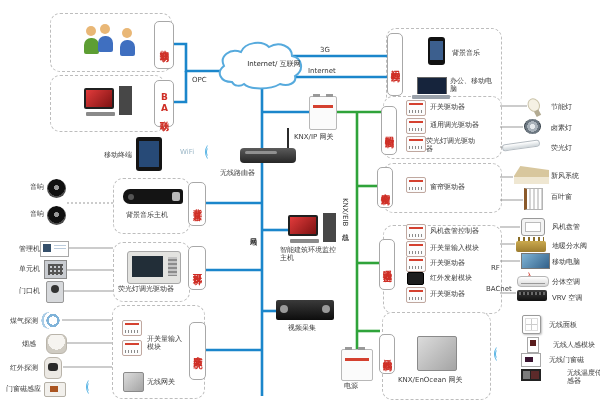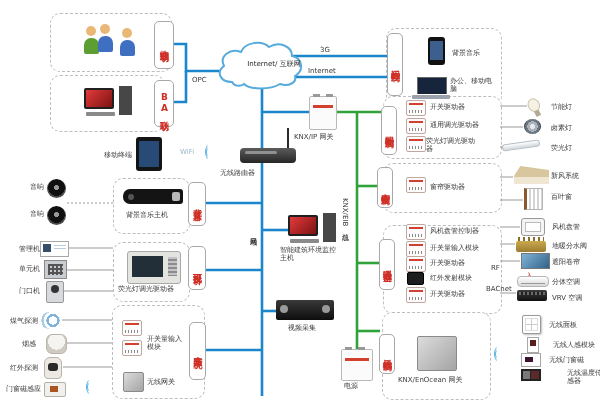--- a/index.html
+++ b/index.html
@@ -297,21 +297,21 @@
   <div class="lbl l" style="left:551px;top:144px;width:32px">荧光灯</div>
   <span class="icon awn" style="left:514px;top:166px"></span>
   <div class="lbl l" style="left:551px;top:172px;width:36px">新风系统</div>
   <span class="icon blinds" style="left:524px;top:188px"></span>
   <div class="lbl l" style="left:551px;top:193px;width:32px">百叶窗</div>
   <span class="icon cass" style="left:521px;top:218px"></span>
   <div class="lbl l" style="left:552px;top:223px;width:38px">风机盘管</div>
   <span class="icon mani" style="left:516px;top:241px"></span>
   <div class="lbl l" style="left:552px;top:242px;width:42px">地暖分水阀</div>
   <span class="icon fresh" style="left:521px;top:253px"></span>
-  <div class="lbl l" style="left:552px;top:258px;width:38px">遮阳卷帘</div>
+  <div class="lbl l" style="left:552px;top:258px;width:38px">移动电脑</div>
   <span class="waves red" style="left:518px;top:270px">
       <i></i>
       <i></i>
     </span>
   <span class="icon splitac" style="left:517px;top:276px"></span>
   <div class="lbl l" style="left:552px;top:278px;width:38px">分体空调</div>
   <span class="icon vrv" style="left:517px;top:290px"></span>
   <div class="lbl l" style="left:552px;top:294px;width:42px">VRV 空调</div>
   <span class="icon wpanel" style="left:522px;top:315px"></span>
   <div class="lbl l" style="left:549px;top:321px;width:40px">无线面板</div>

